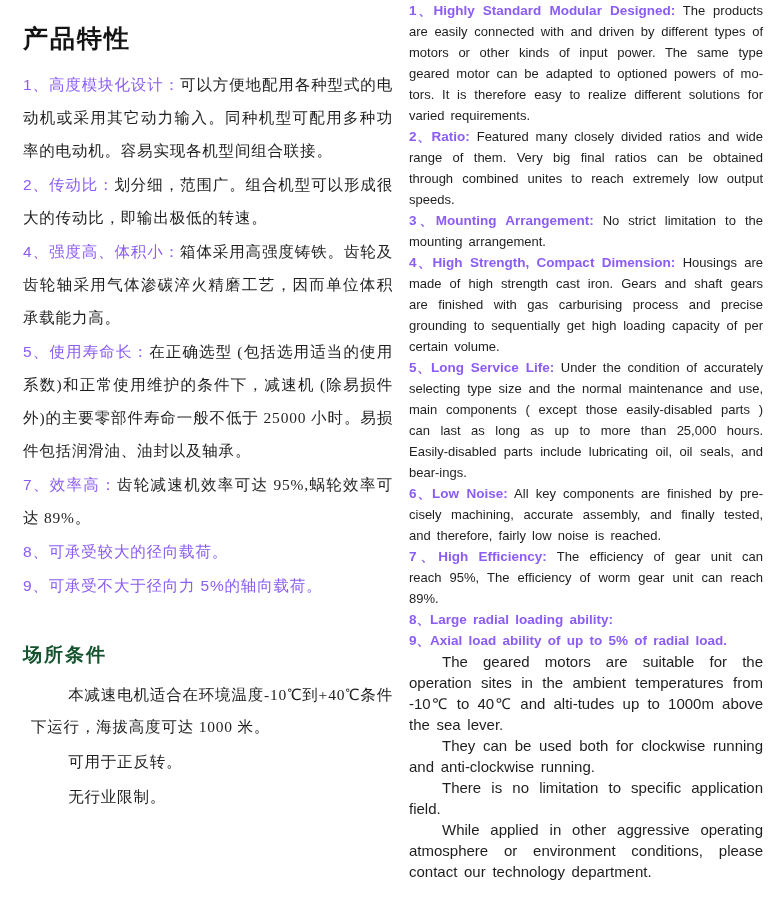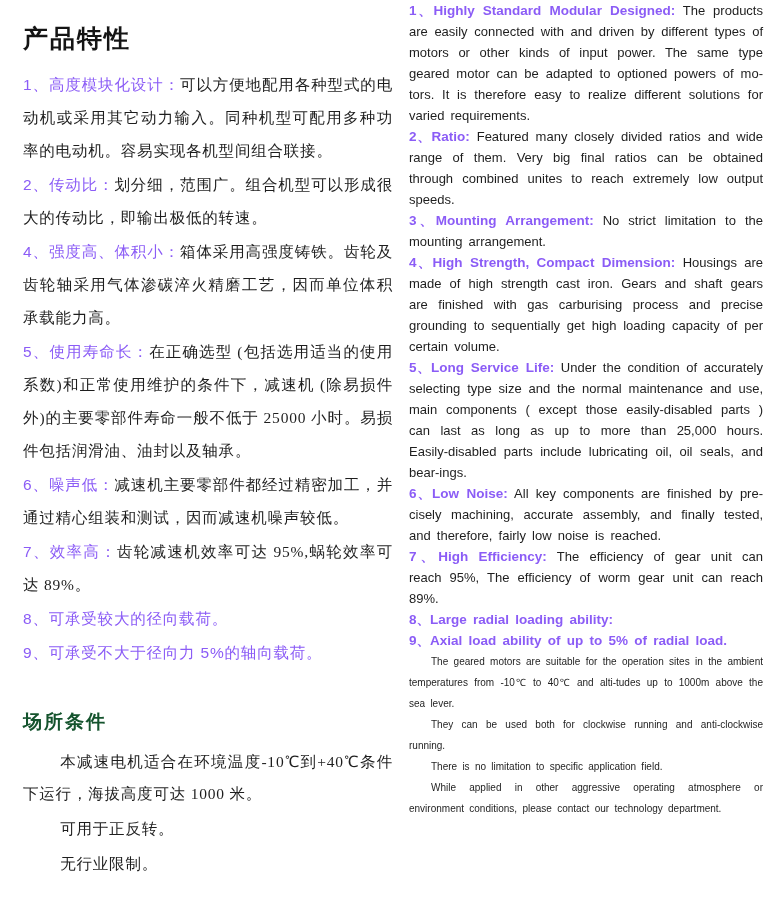--- a/index.html
+++ b/index.html
@@ -47,21 +47,21 @@
     letter-spacing: 2px;
     margin: 40px 0 11px 0;
     color: #14532d;
   }
   .zh-paras p.zh-para {
     font-size: 15.5px;
     line-height: 32px;
     letter-spacing: 0.8px;
     text-align: justify;
     text-indent: 2.4em;
-    margin: 0 0 3px 0;
+    margin: 0 0 3px 8px;
   }
 
   
   .en-title {
     font-family: "Liberation Sans", sans-serif;
     font-weight: bold;
     font-size: 21px;
     letter-spacing: 0.5px;
     word-spacing: 4px;
     margin: 24px 0 5px 0;
@@ -83,21 +83,21 @@
   .en-site-title {
     font-family: "Liberation Sans", sans-serif;
     font-weight: bold;
     font-size: 14.5px;
     word-spacing: 2px;
     margin: 24px 0 4px 0;
     color: #141414;
   }
   .en-paras p.en-para {
     font-family: "Liberation Sans", sans-serif;
-    font-size: 10px;
+    font-size: 15px;
     line-height: 21px;
     word-spacing: 2.5px;
     text-align: justify;
     text-indent: 2.2em;
     margin: 0;
   }
 </style>
 </head>
 <body>
 
@@ -108,21 +108,20 @@
 
       <p class="zh-item"><span class="zh-label">1、高度模块化设计：</span><span>可以方便地配用各种型式的电动机或采用其它动力输入。同种机型可配用多种功率的电动机。容易实现各机型间组合联接。</span></p>
 
       <p class="zh-item"><span class="zh-label">2、传动比：</span><span>划分细，范围广。组合机型可以形成很大的传动比，即输出极低的转速。</span></p>
 
 
       <p class="zh-item"><span class="zh-label">4、强度高、体积小：</span><span>箱体采用高强度铸铁。齿轮及齿轮轴采用气体渗碳淬火精磨工艺，因而单位体积承载能力高。</span></p>
 
       <p class="zh-item"><span class="zh-label">5、使用寿命长：</span><span>在正确选型 (包括选用适当的使用系数)和正常使用维护的条件下，减速机 (除易损件外)的主要零部件寿命一般不低于 25000 小时。易损件包括润滑油、油封以及轴承。</span></p>
 
-      <p class="zh-item"><span class="zh-label">6、噪声低：</span><span>减速机主要零部件都经过精密加工，并通过精心组装和测试，因而减速机噪声较低。</span></p>
 
       <p class="zh-item"><span class="zh-label">7、效率高：</span><span>齿轮减速机效率可达 95%,蜗轮效率可达 89%。</span></p>
 
       <p class="zh-item"><span class="zh-label">8、可承受较大的径向载荷。</span><span></span></p>
 
       <p class="zh-item"><span class="zh-label">9、可承受不大于径向力 5%的轴向载荷。</span><span></span></p>
     </div>
 
   <h2 class="zh-site-title">场所条件</h2>
 

